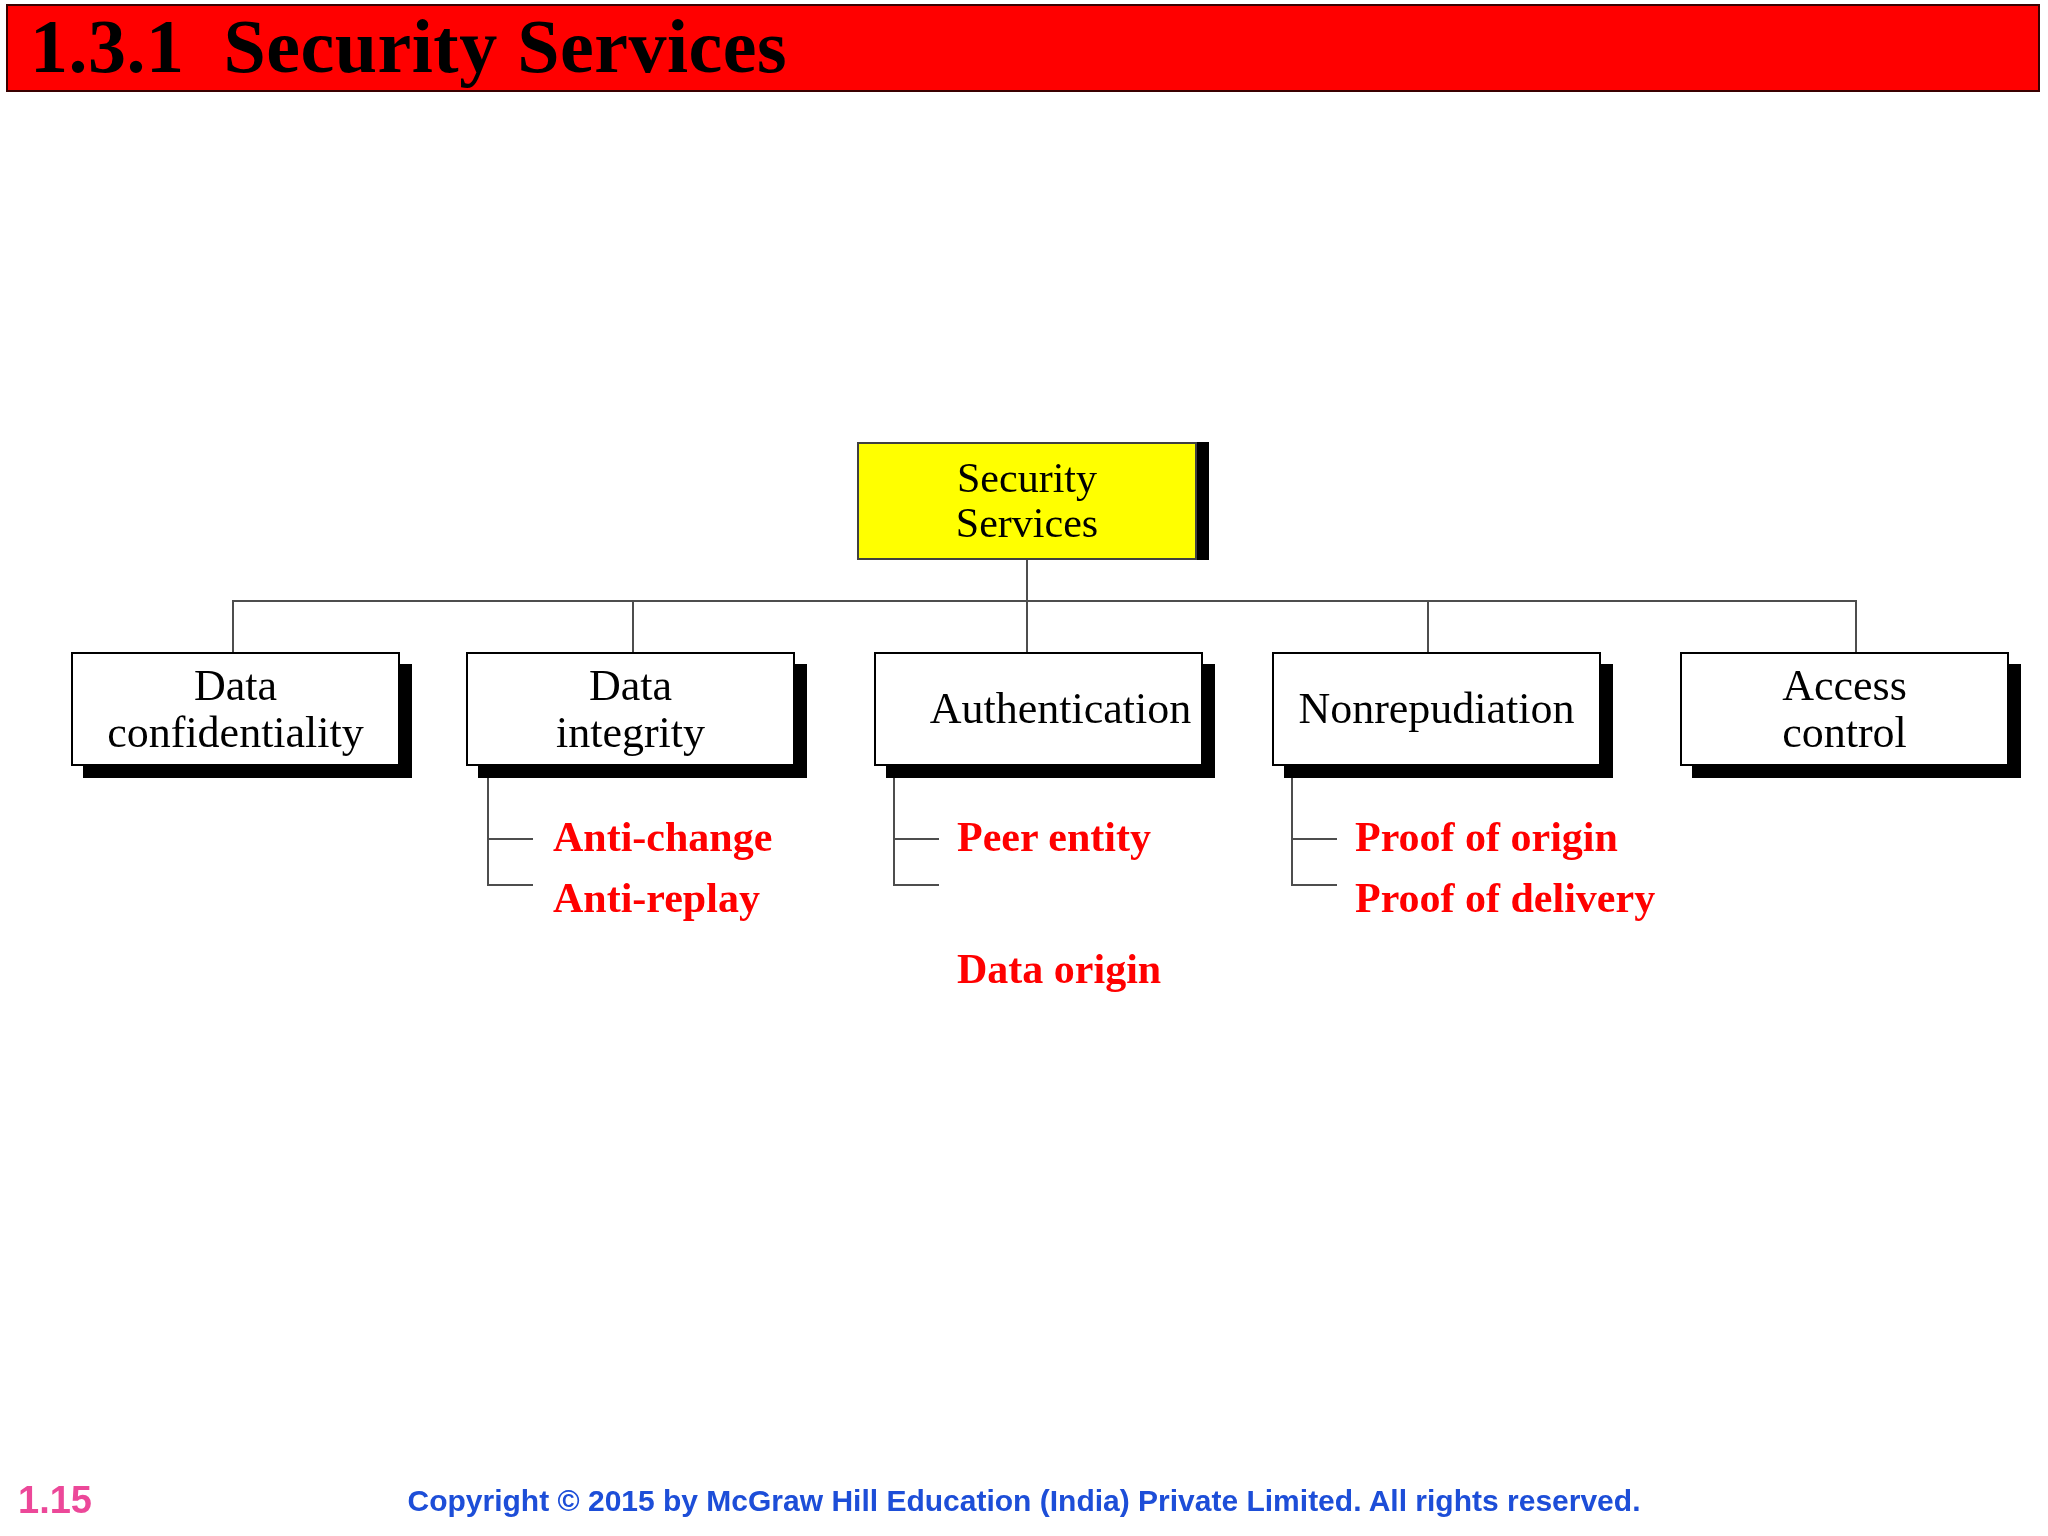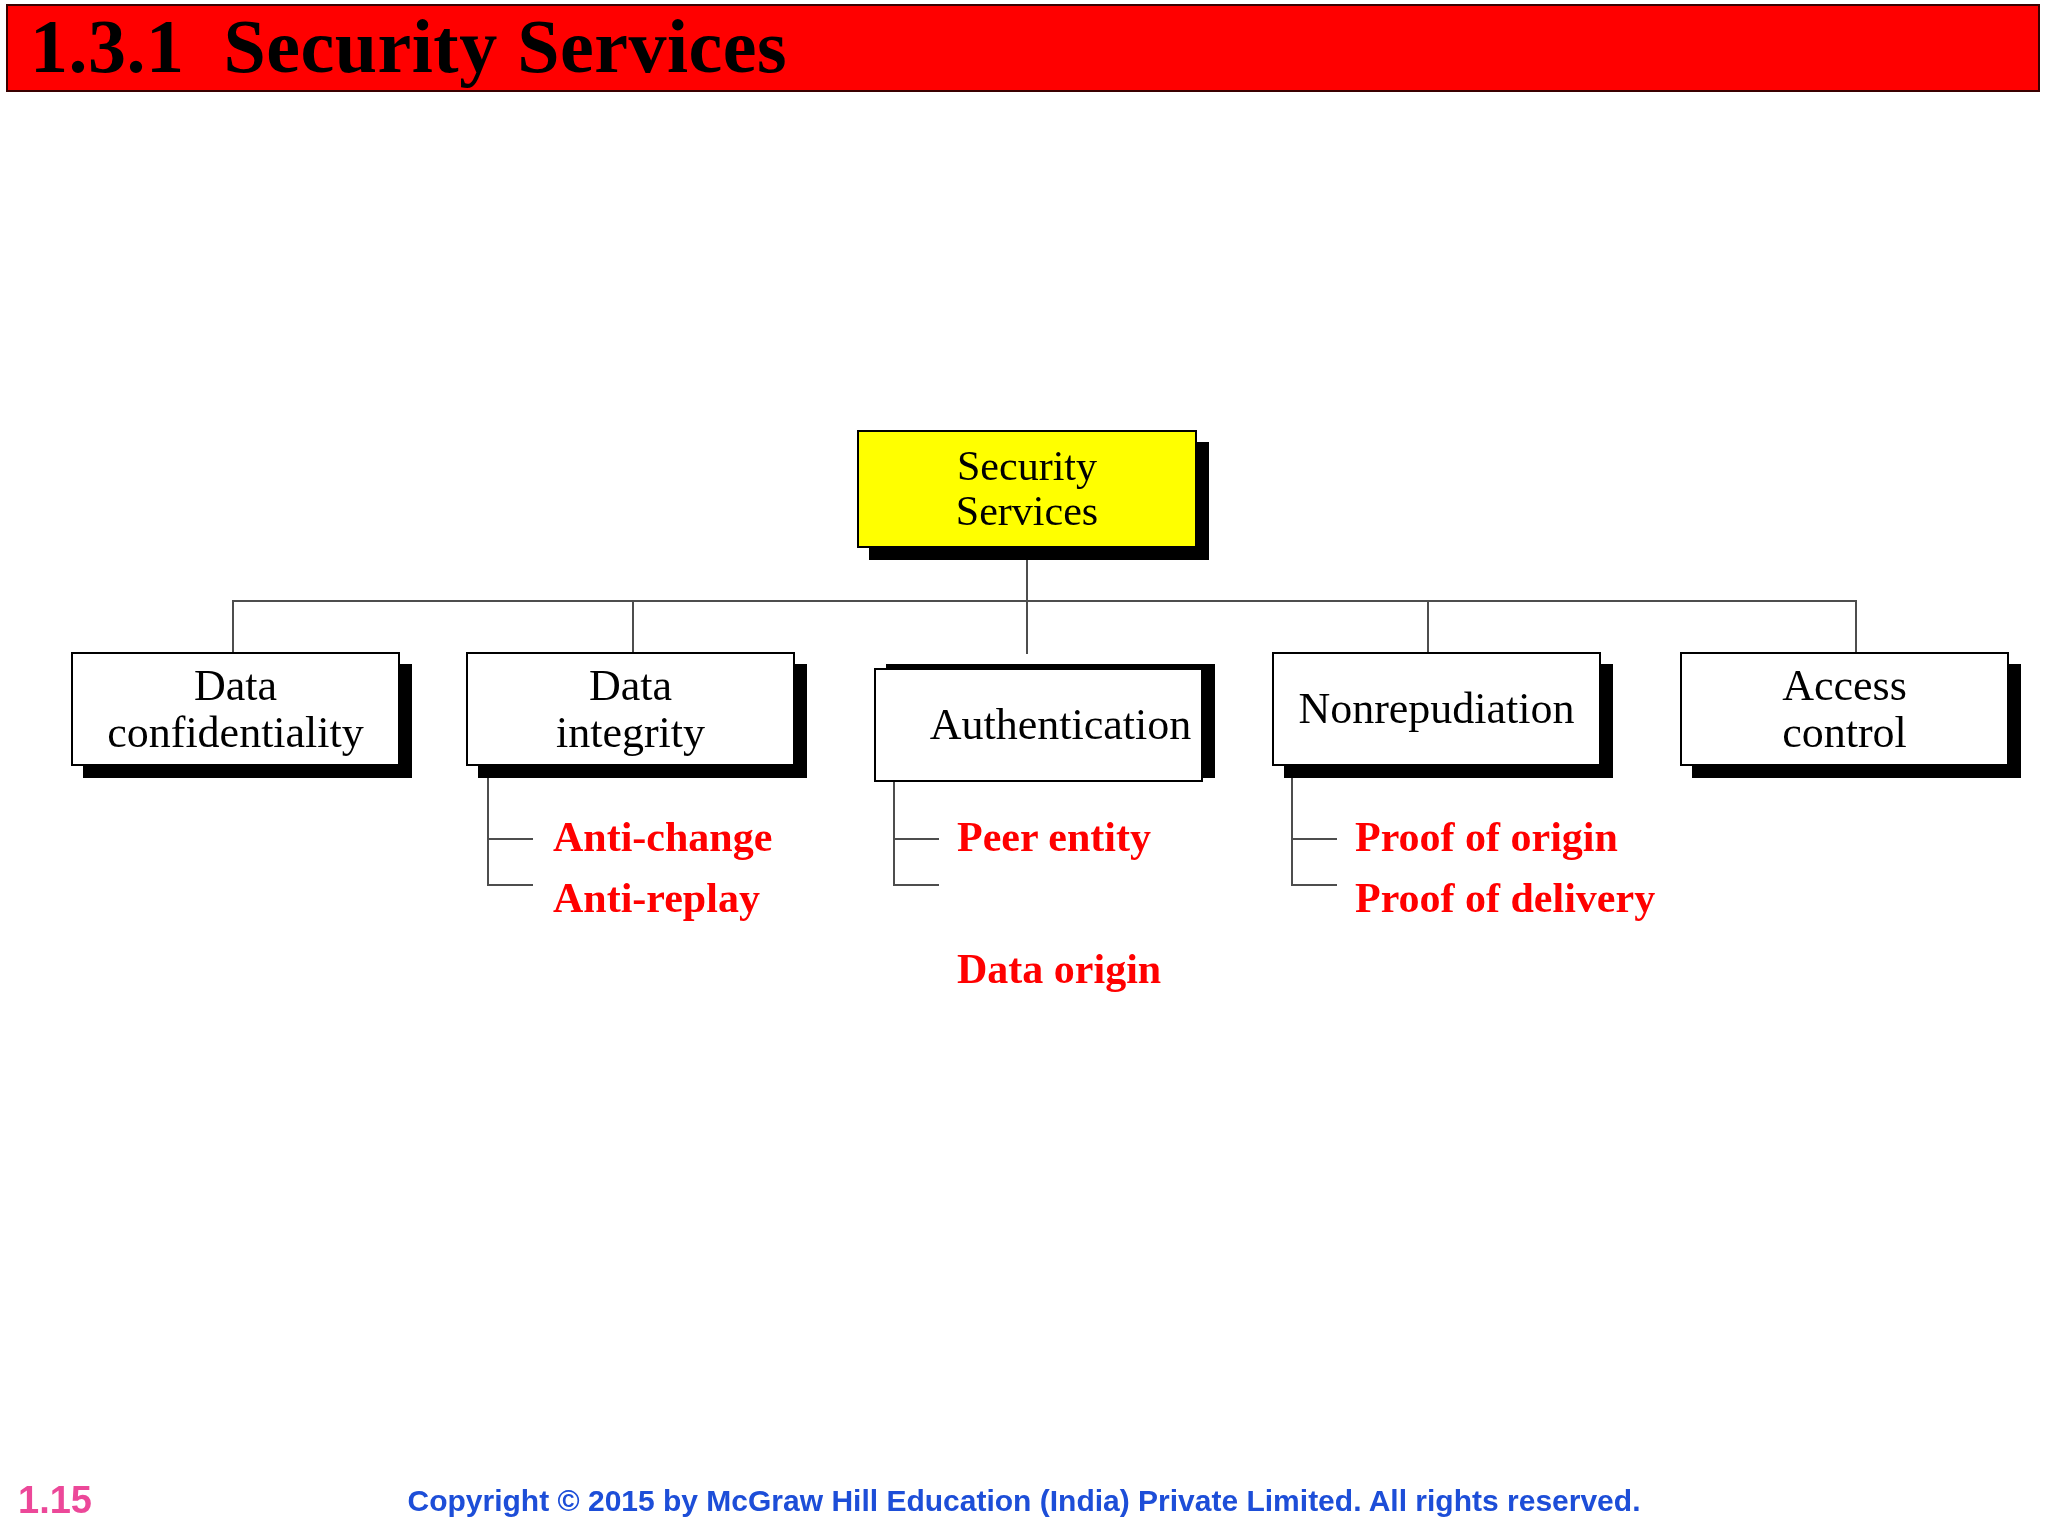--- a/index.html
+++ b/index.html
@@ -63,22 +63,23 @@
     color: #000000;
     font-family: "Liberation Serif", "DejaVu Serif", serif;
     font-size: 44px;
     line-height: 1.07;
     z-index: 3;
   }
   .node .label { display: block; white-space: pre-line; }
 
   .node.root {
     background: #ffff00;
-    border: 2px solid #000000;
+    border: 2px solid #404040;
     font-size: 42px;
+    margin-top: 12px;
   }
 
   
   .shadow {
     position: absolute;
     background: #000000;
     z-index: 2;
   }
 
   
@@ -161,21 +162,21 @@
 integrity</span>
   </div>
 
   <div class="line v" style="left:487px; top:778px; height:108px;"></div>
   <div class="line h" style="left:487px; top:838px; width:46px;"></div>
   <div class="line h" style="left:487px; top:884px; width:46px;"></div>
   <div class="subitem" style="left:553px; top:816px;">Anti-change</div>
   <div class="subitem" style="left:553px; top:877px;">Anti-replay</div>
 
   <div class="shadow" style="left:886px; top:664px; width:329px; height:114px;"></div>
-  <div class="node" style="left:874px; top:668px; width:329px; height:114px;padding-left:44px;">
+  <div class="node" style="left:874px; top:652px; width:329px; height:114px;padding-left:44px;">
     <span class="label">Authentication</span>
   </div>
   <div class="line v" style="left:893px; top:778px; height:108px;"></div>
   <div class="line h" style="left:893px; top:838px; width:46px;"></div>
   <div class="line h" style="left:893px; top:884px; width:46px;"></div>
   <div class="subitem" style="left:957px; top:816px;">Peer entity</div>
   <div class="subitem" style="left:957px; top:917px;margin-top:31px;">Data origin</div>
 
   <div class="shadow" style="left:1284px; top:664px; width:329px; height:114px;"></div>
   <div class="node" style="left:1272px; top:652px; width:329px; height:114px;">

